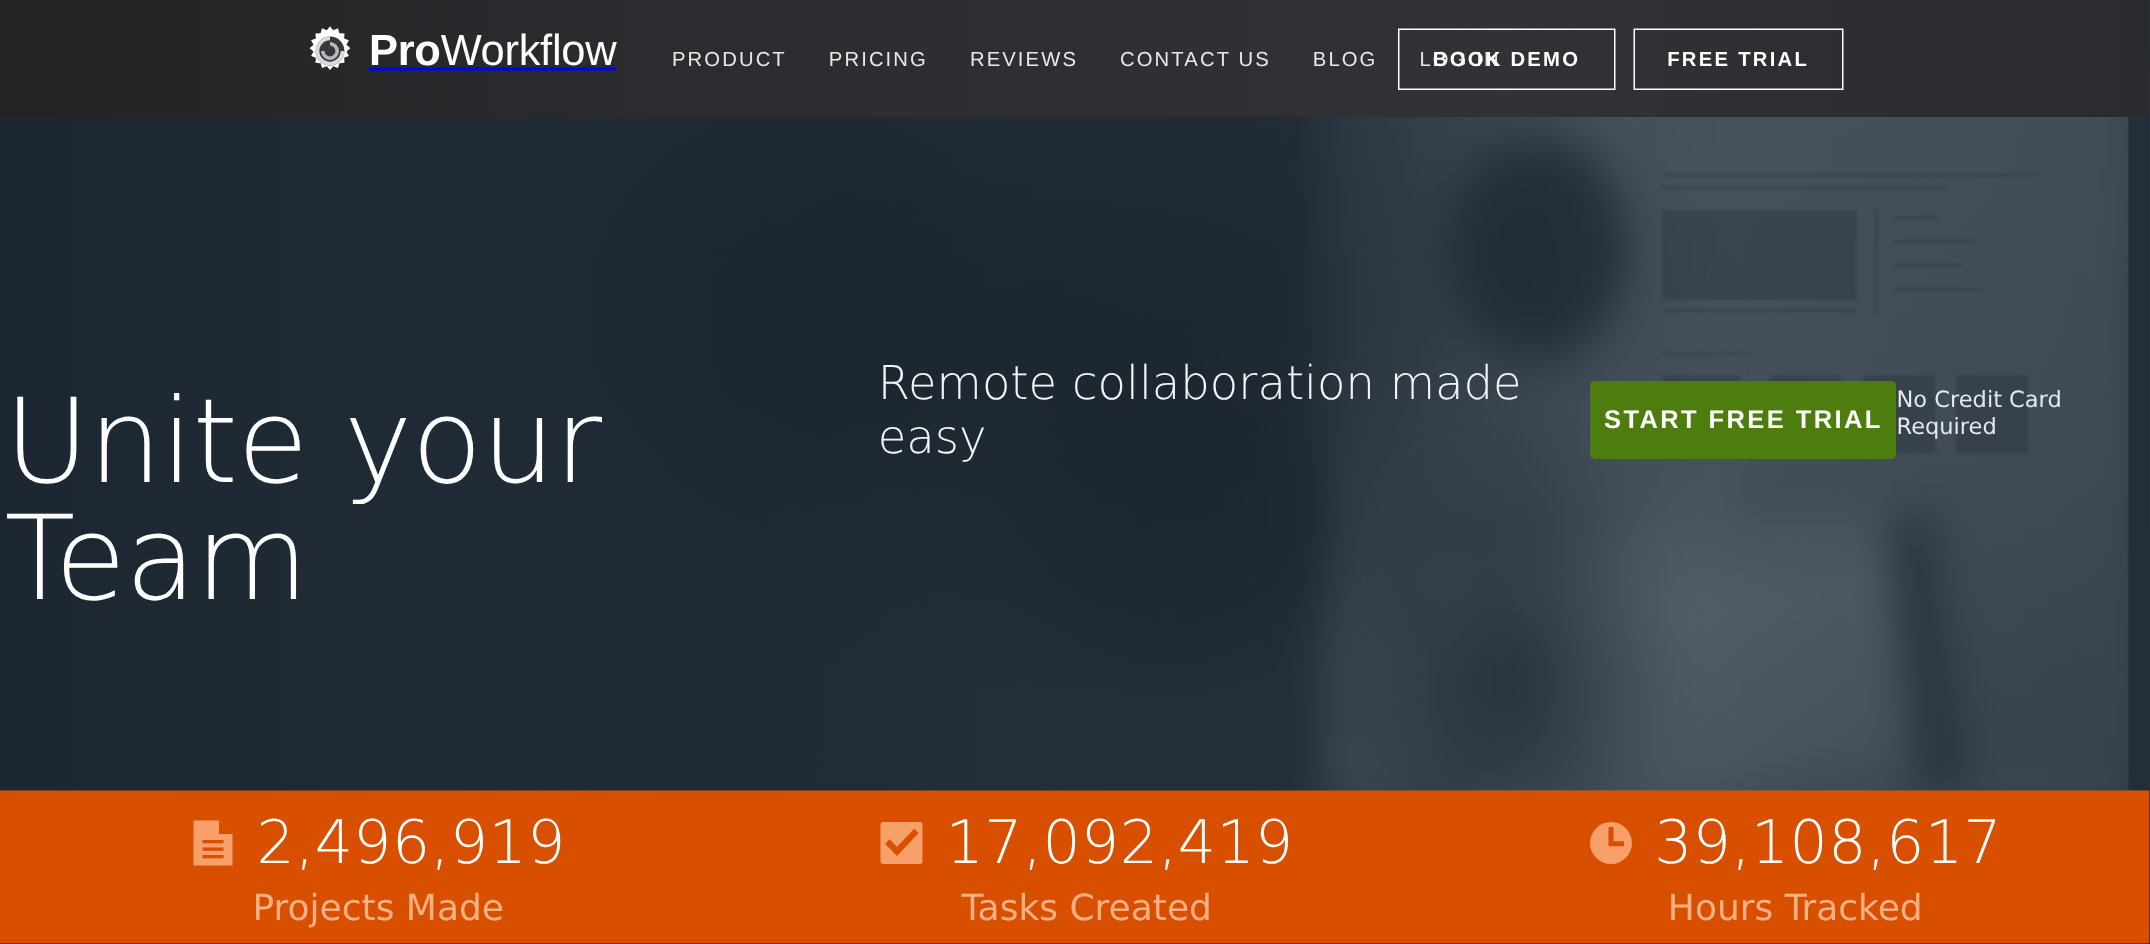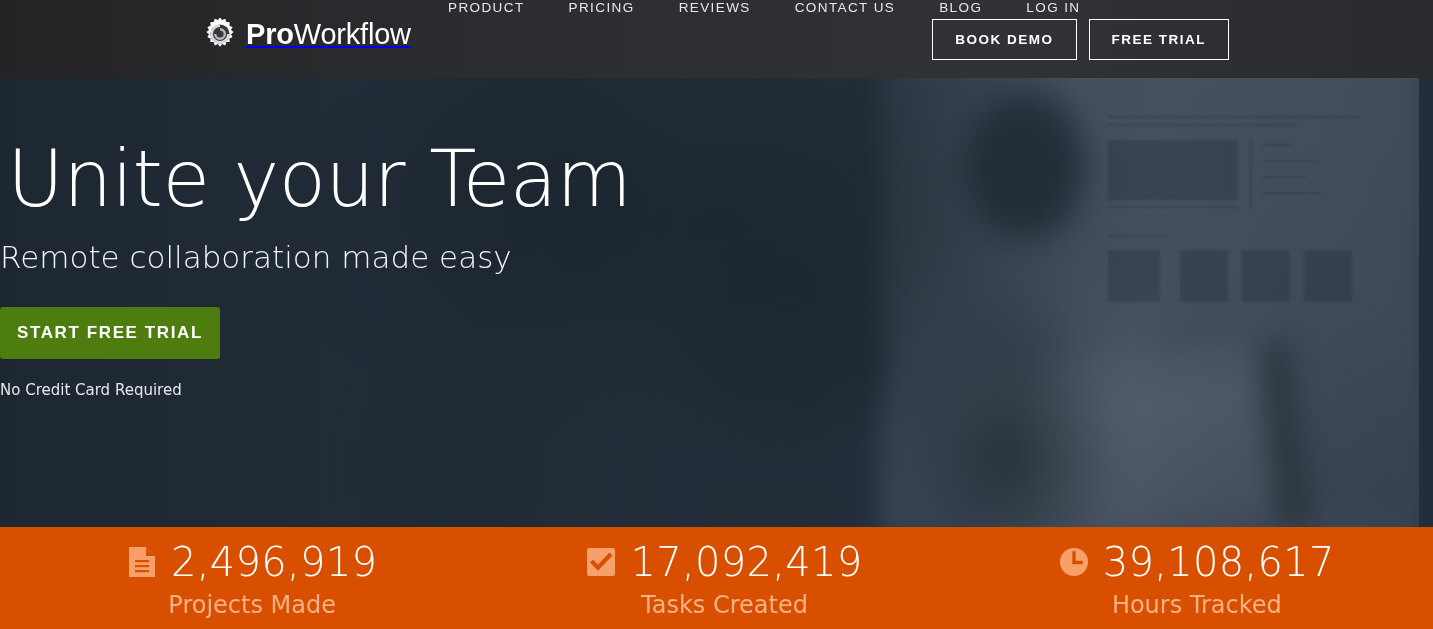--- a/index.html
+++ b/index.html
@@ -109,39 +109,39 @@
   }
   .logo { position:absolute; left:203px; top:17px; display:flex; align-items:center; gap:9px; }
   .gear { width:34px; height:34px; display:block; }
   .logo-text {
     font-size:29px; color:#fff; letter-spacing:-.2px;
     font-family:"Liberation Sans", sans-serif;
   }
   .logo-text b { font-weight:700; }
   .logo-text span { font-weight:300; }
 
-  .nav { position:absolute; left:434px; top:0; height:78px; display:flex; align-items:flex-start; gap:16px; }
+  .nav { position:absolute; left:434px; top:0; height:78px; display:flex; align-items:center; gap:0; }
   .nav a {
     color:#e8e8e8; font-size:13.5px; letter-spacing:1.4px; font-weight:400;
     text-decoration:none; padding:0 14px; white-space:nowrap;
   }
   .hdr-btns { position:absolute; right:204px; top:19px; display:flex; gap:12px; }
   .hbtn {
     border:1.6px solid #fff; color:#fff; background:transparent;
     font-size:13.5px; letter-spacing:1.5px; font-weight:700;
     padding:0 22px; height:41px; line-height:39px; white-space:nowrap;
     cursor:pointer; font-family:"Liberation Sans", sans-serif;
   }
   .hbtn.demo { min-width:137px; }
   .hbtn.trial { min-width:137px; }
 
   
   .hero-content {
     position:absolute; left:0; top:0; width:1433px; height:527px;
-    display:flex; flex-direction:column; 
+    display:flex; flex-direction:row; align-items:center;
     z-index:5; pointer-events:none;
   }
   .hero-content > * { pointer-events:auto; }
   .h1 {
     margin-top:140px;
     font-size:78px; font-weight:300; color:#fff;
     letter-spacing:-.5px; line-height:1;
     font-family:"DejaVu Sans", sans-serif;
     -webkit-font-smoothing:antialiased;
     transform:scaleX(.99);

